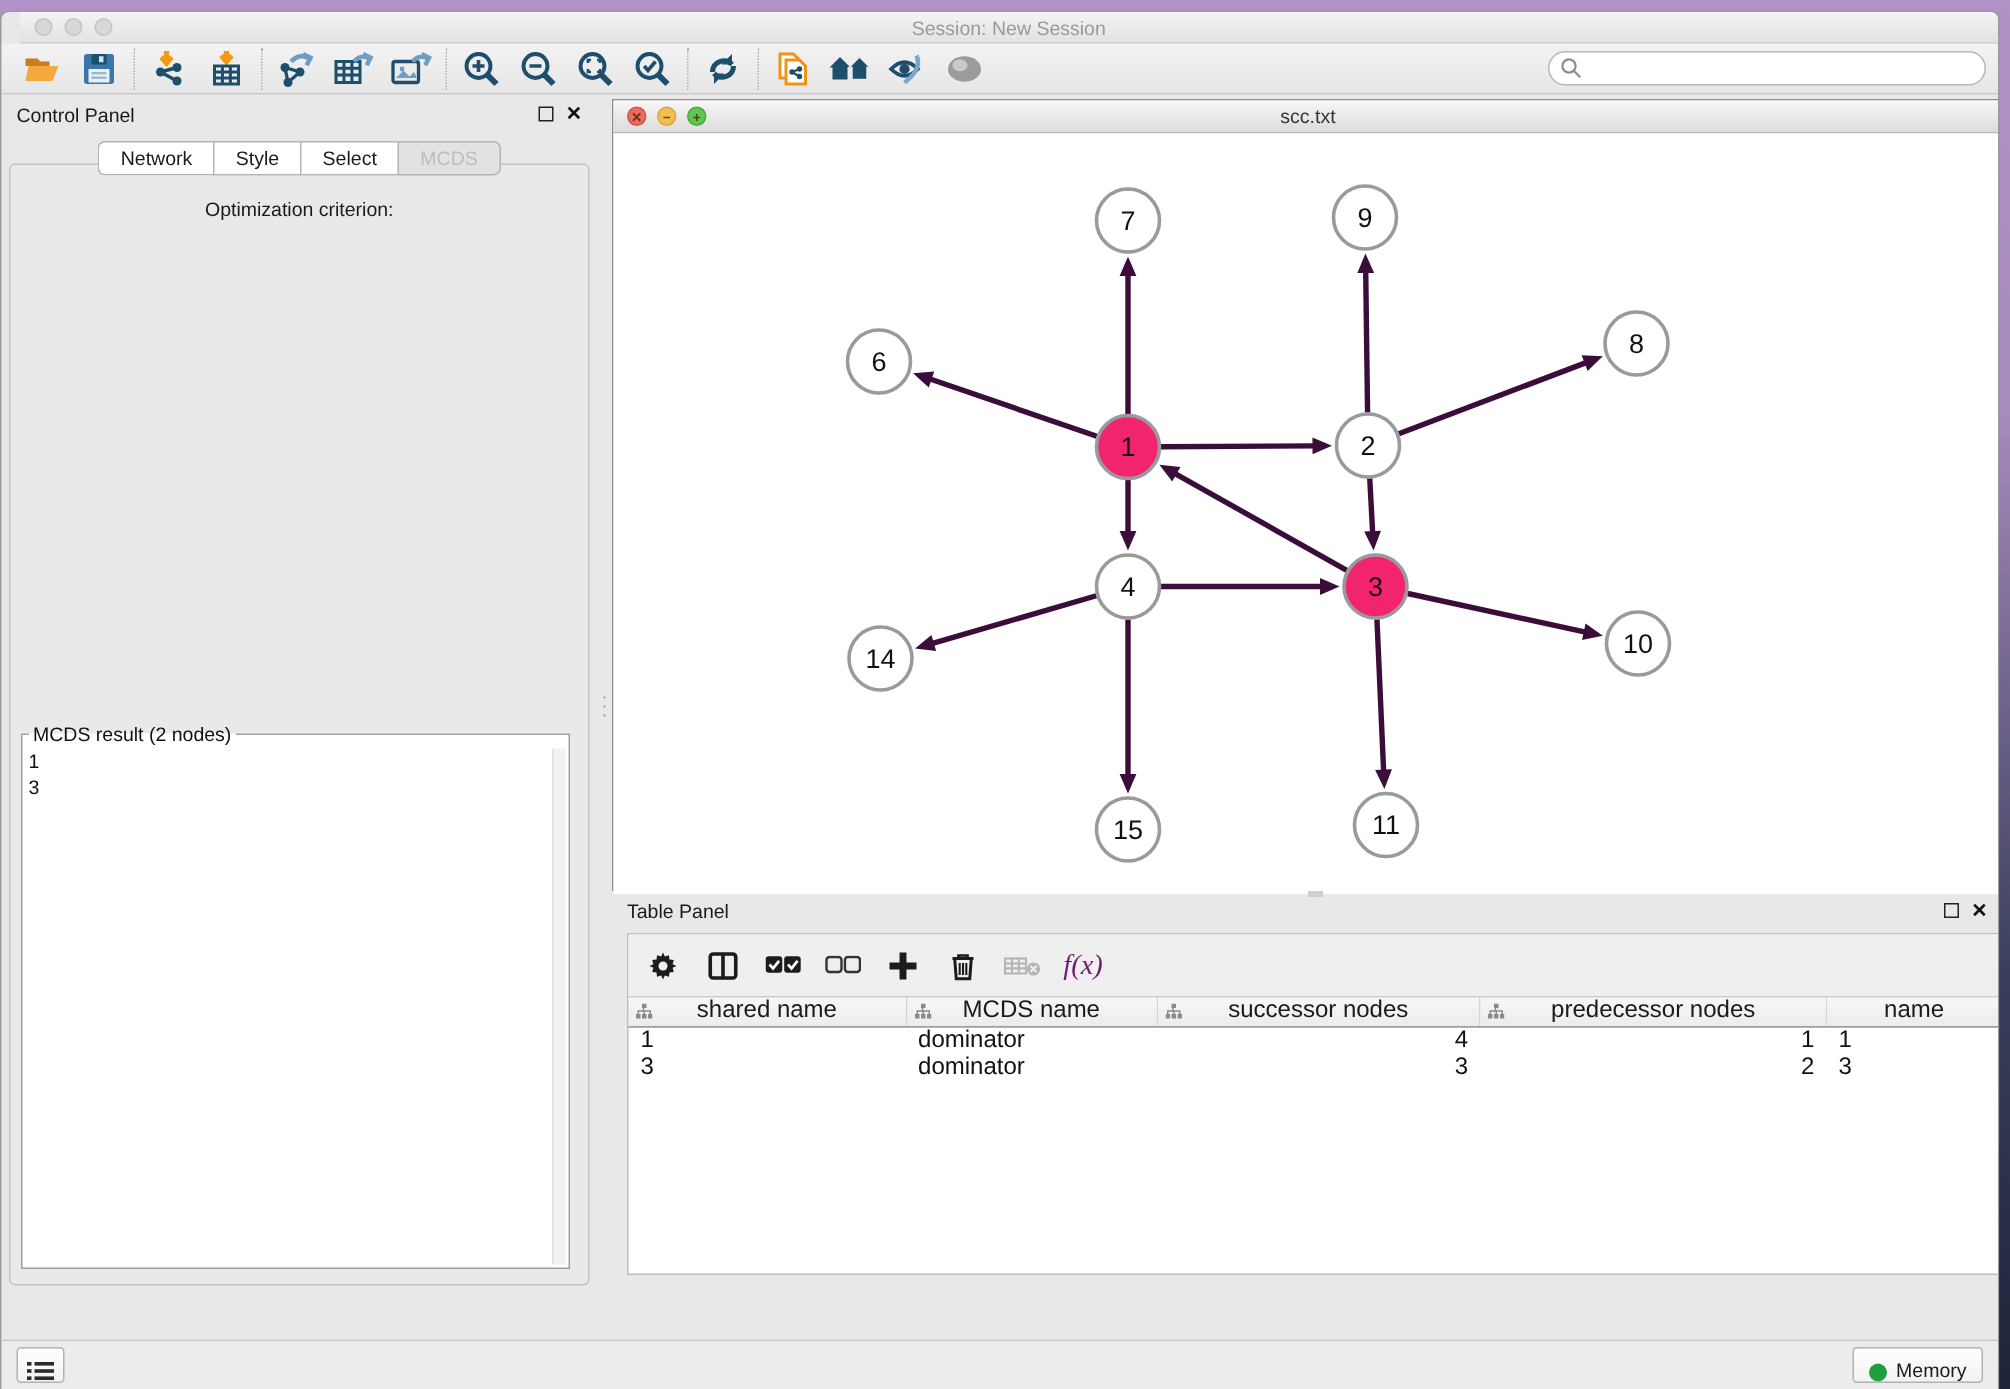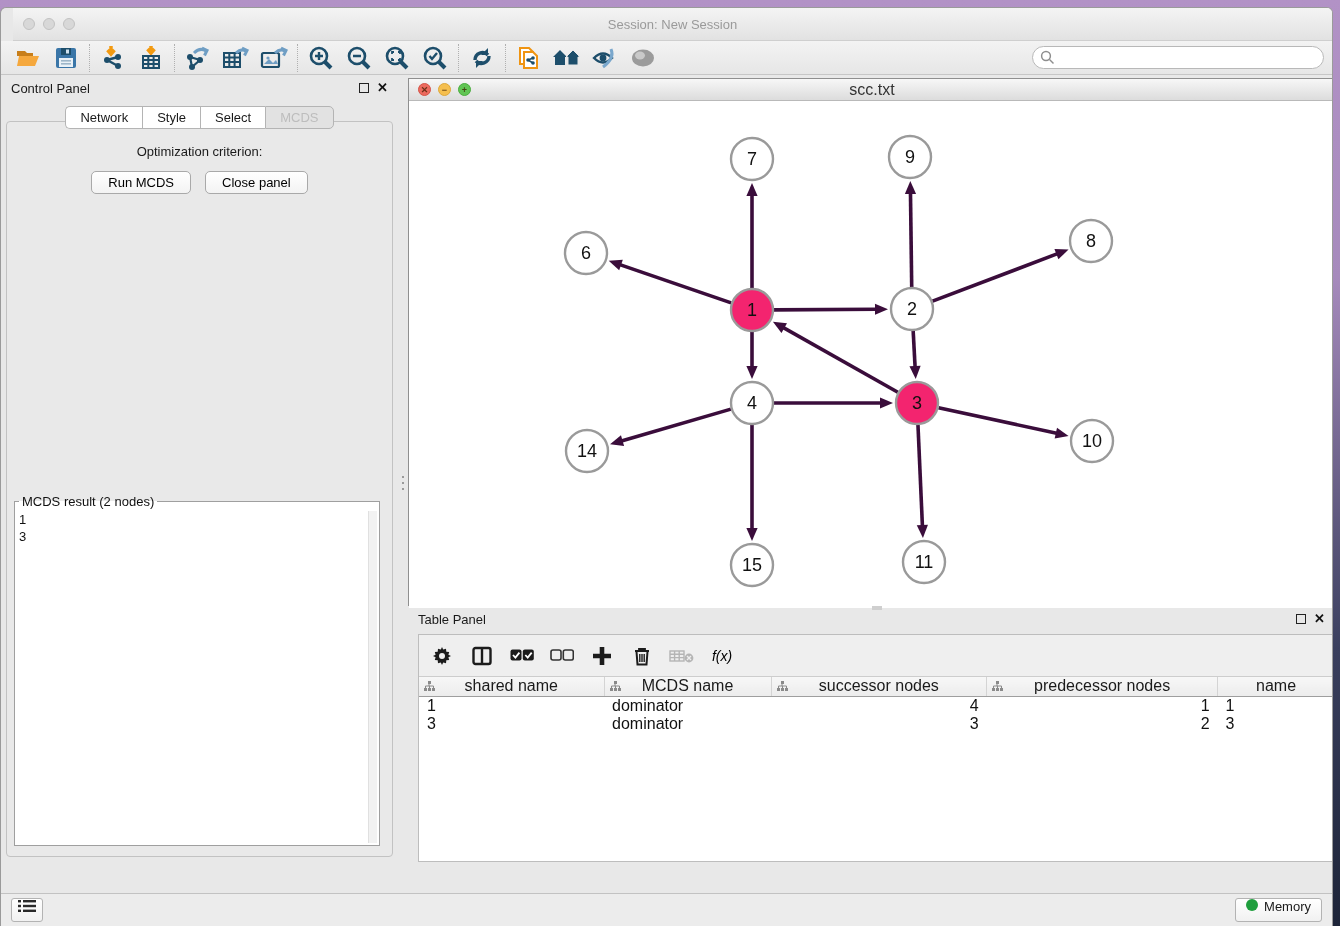--- a/index.html
+++ b/index.html
@@ -5,21 +5,21 @@
   * { box-sizing: border-box; margin: 0; padding: 0; }
   html,body { width:1340px; height:926px; overflow:hidden; }
   body { font-family:"Liberation Sans", sans-serif; font-size:13px; color:#1a1a1a;
          background:linear-gradient(180deg,#b292c6 0%,#a68abc 30%,#3a3f5e 70%,#1d2438 100%); }
 
   .window { position:absolute; left:0; top:7px; width:1333px; height:919px;
             background:#e8e8e8; border-radius:6px 6px 0 0; border:1px solid #9a9a9a; border-bottom:none;
             display:flex; flex-direction:column; overflow:hidden; }
 
   
-  .titlebar { height:33px; background:linear-gradient(#f4f4f4,#e2e2e2); border-bottom:1px solid #cfcfcf;
+  .titlebar { height:21px; background:linear-gradient(#f4f4f4,#e2e2e2); border-bottom:1px solid #cfcfcf;
               display:flex; align-items:center; position:relative; flex:0 0 auto;margin-left:12px;}
   .tl-dots { display:flex; gap:8px; margin-left:10px; }
   .tl-dot { width:12px; height:12px; border-radius:50%; background:#d8d8d8; border:1px solid #c2c2c2; }
   .win-title { position:absolute; left:0; right:0; text-align:center; color:#9a9a9a; font-size:13px; }
 
   
   .toolbar { height:34px; background:linear-gradient(#f3f3f3,#e6e6e6); border-bottom:1px solid #c6c6c6;
              display:flex; align-items:center; padding:0 8px; flex:0 0 auto; }
   .tb-btn { width:38px; height:30px; display:flex; align-items:center; justify-content:center; cursor:pointer; }
   .tb-sep { width:1px; height:28px; margin:0 4px; border-left:1px dotted #b0b0b0; }
@@ -72,44 +72,44 @@
   .netframe { margin:3px 3px 0 0; height:528px; flex:0 0 auto; border:1px solid #8f8f8f; background:#fff;
               display:flex; flex-direction:column; }
   .net-titlebar { height:22px; background:linear-gradient(#f7f7f7,#dcdcdc); border-bottom:1px solid #b9b9b9;
                   display:flex; align-items:center; position:relative; flex:0 0 auto; }
   .traffic { display:flex; gap:7px; margin-left:9px; z-index:2; }
   .tfl { width:13px; height:13px; border-radius:50%; display:flex; align-items:center; justify-content:center;
          font-size:9px; font-weight:bold; color:rgba(60,30,0,.75); cursor:pointer; }
   .tfl.red { background:#ec6a5e; border:1px solid #d55347; }
   .tfl.yel { background:#f5bf4f; border:1px solid #deA83a; }
   .tfl.grn { background:#61c554; border:1px solid #4aad3e; }
-  .net-title { position:absolute; left:0; right:0; text-align:center; font-size:16px; color:#333; }
+  .net-title { position:absolute; left:0; right:0; text-align:center; font-size:13px; color:#333; }
   .net-canvas { flex:1 1 auto; background:#fff; position:relative; }
   .net-hgrip { position:absolute; left:50%; bottom:-2px; width:10px; height:4px; background:#cfcfcf; }
 
   
   .tablepanel { flex:1 1 auto; display:flex; flex-direction:column; position:relative; }
   .tp-head { height:26px; display:flex; align-items:center; padding:0 14px 0 10px; }
   .tp-box { margin:2px 3px 0 10px; border:1px solid #bdbdbd; background:#fff; height:228px; display:flex; flex-direction:column; }
   .tp-toolbar { height:42px; background:#efefef; border-bottom:1px solid #cdcdcd; display:flex; align-items:center; padding:0 10px; gap:14px; flex:0 0 auto;}
   .tp-tool { width:26px; height:26px; display:flex; align-items:center; justify-content:center; cursor:pointer; }
   .tp-tool.disabled { cursor:default; }
-  .fx-glyph { font-family:Liberation Sans, sans-serif; font-style:italic; font-size:14px; color:#000000; }
+  .fx-glyph { font-family:Liberation Serif, serif; font-style:italic; font-size:19px; color:#701a75; }
   .tbl { border-collapse:collapse; table-layout:fixed; font-size:16px; }
   .tbl th { background:linear-gradient(#f7f7f7,#ececec); border-right:1px solid #d4d4d4; border-bottom:1px solid #9e9e9e;
             font-weight:normal; height:19px; text-align:center; position:relative; padding:0 4px; }
   .tbl th .th-ic { position:absolute; left:5px; top:4px; }
   .tbl td { height:16px; padding:0 8px; color:#111; }
   .tp-tabs { position:absolute; bottom:8px; left:0; right:0; display:flex; justify-content:center; }
 
   
   .statusbar { height:33px; background:#ececec; border-top:1px solid #c2c2c2; display:flex; align-items:center;
                padding:0 10px; flex:0 0 auto; }
   .sb-btn { background:linear-gradient(#fff,#f1f1f1); border:1px solid #b3b3b3; border-radius:3px;
-            height:24px; display:flex; align-items:flex-start; justify-content:center; padding:0 6px; cursor:pointer; }
+            height:24px; display:flex; align-items:flex-end; justify-content:center; padding:0 6px; cursor:pointer; }
   .mem-btn { margin-left:auto; gap:6px; font-size:13px; padding:0 10px; }
   .mem-dot { width:12px; height:12px; border-radius:50%; }
 </style>
 </head>
 <body>
 
 <div class="window">
 
   <div class="titlebar">
     <div class="tl-dots">
@@ -273,24 +273,20 @@
         </span>
       </div>
       <div class="tabs-row" id="cp-tabs">
           <span class="tab">Network</span>
           <span class="tab">Style</span>
           <span class="tab">Select</span>
           <span class="tab active">MCDS</span>
         </div>
       <div class="cp-content">
         <div class="opt-label">Optimization criterion:</div>
-        <div class="btn-row">
-          <button class="push-btn">Run MCDS</button>
-          <button class="push-btn">Close panel</button>
-        </div>
         <fieldset class="result-fs">
           <legend>MCDS result (2 nodes)</legend>
           <div class="result-body" id="result-lines">1
 3</div>
           <div class="result-scroll"></div>
         </fieldset>
       </div>
     </div>
 
     <div class="vsplit">

